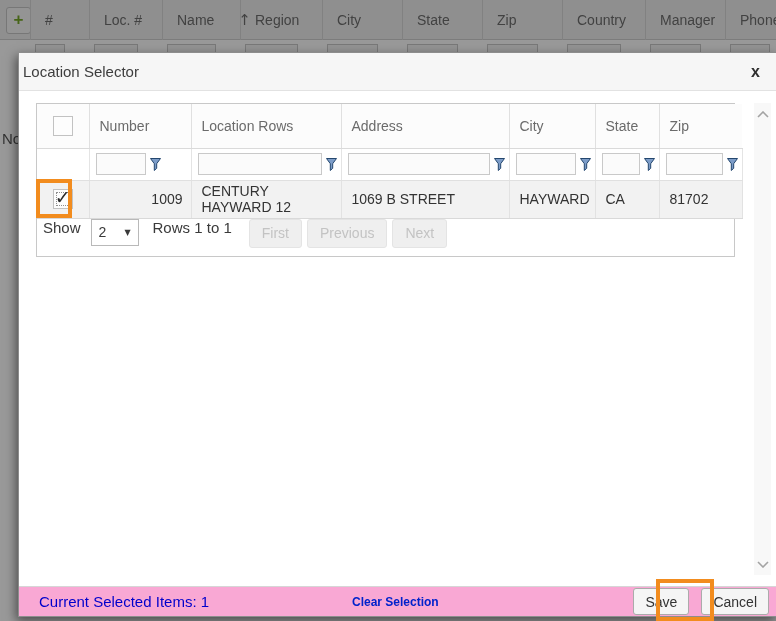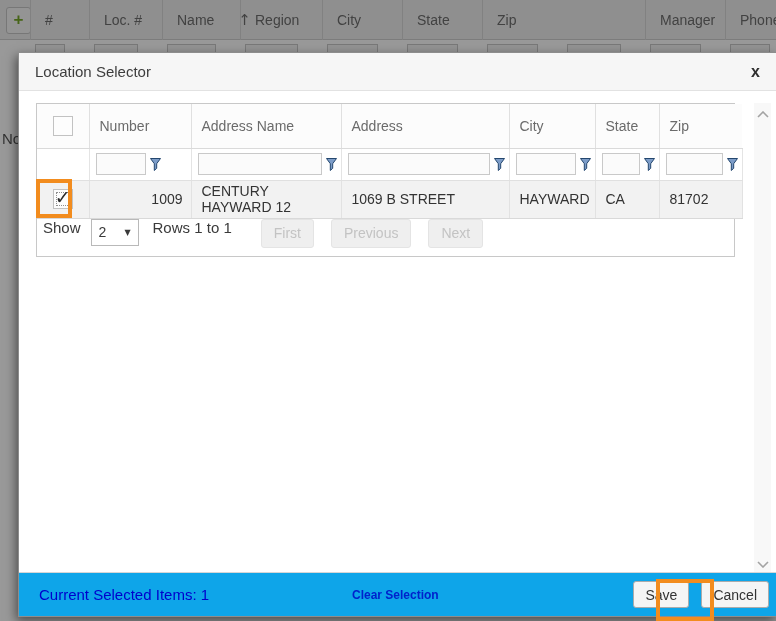--- a/index.html
+++ b/index.html
@@ -14,21 +14,21 @@
   .bg-add .plus { color:#76A828; font-weight:700; font-size:17px; line-height:24px; }
   .bg-col { position:absolute; top:0; height:40px; display:flex; align-items:center; padding-left:14px; border-left:1px solid #d8d8d8; color:#6e6e6e; font-size:14px; white-space:nowrap; }
   .bg-sort { margin-left:24px; font-size:15px; color:#6e6e6e; font-family:"DejaVu Sans", sans-serif; }
   .bg-fin { position:absolute; top:44px; height:18px; background:#f6f6f6; border:1px solid #c9c9c9; }
   .bg-no { position:absolute; left:2px; top:130px; font-size:15px; color:#555; }
 
   .overlay { position:absolute; inset:0; background:rgba(0,0,0,0.40); z-index:10; }
 
   
   .modal { position:absolute; left:18px; top:52px; width:759px; height:565px; background:#fff; border:1px solid #8d8d8d; box-shadow:-2px 4px 10px rgba(0,0,0,0.5); z-index:20; }
-  .modal-title { height:38px; background:#f6f6f6; border-bottom:1px solid #e2e2e2; display:flex; align-items:center; padding:0 16px 0 16px; }
+  .modal-title { height:38px; background:#f6f6f6; border-bottom:1px solid #e2e2e2; display:flex; align-items:center; padding:0 16px 0 4px; }
   .modal-title .t { font-size:15px; color:#3d3d3d; }
   .modal-close { margin-left:auto; font-weight:700; font-size:16px; color:#2f2f2f; cursor:pointer; line-height:1; }
 
   .grid { position:absolute; left:17px; top:50px; width:699px; border:1px solid #c8c8c8; background:#4c1d95; }
   table { width:100%; border-collapse:collapse; table-layout:fixed; }
   thead th { height:44px; background:#fcfcfc; border-bottom:1px solid #dadada; border-right:1px solid #e0e0e0; font-weight:400; font-size:14px; color:#6b6b6b; text-align:left; padding-left:10px; }
   thead th:last-child, td:last-child { border-right:none; }
   th.c-cb { text-align:center; padding-left:0; }
   .cb { display:inline-block; width:20px; height:20px; border:1px solid #c2c2c2; background:#fdfdfd; vertical-align:middle; position:relative; }
   .filter-row td { height:32px; background:#fff; border-right:1px solid #e4e4e4; border-bottom:1px solid #e0e0e0; padding:0 4px 0 6px; }
@@ -40,27 +40,27 @@
   .data-row td { height:38px; background:#f2f2f2; border-right:1px solid #e2e2e2; border-bottom:1px solid #d9d9d9; font-size:14px; color:#333; padding:0 8px 0 10px; }
   td.c-cb { text-align:center; padding:0; }
   td.num { text-align:right; }
   .cb.checked { outline:1px dotted #8f8f8f; outline-offset:-4px; }
   .chk { position:absolute; left:1px; top:-4px; font-family:"DejaVu Sans", sans-serif; font-size:19px; font-weight:700; color:#2b2b2b; }
 
   .pager { height:37px; display:flex; align-items:flex-start; padding-left:6px; font-size:15px; color:#3a3a3a; background:#fff; }
   .pagesize { width:48px; height:27px; border:1px solid #b9b9b9; background:#fff; display:flex; align-items:center; justify-content:space-between; padding:0 7px; margin:0 10px; font-size:14px; cursor:pointer; }
   .caret { font-size:8px; color:#3a3a3a; font-family:"DejaVu Sans", sans-serif; }
   .rows-lbl { margin:0 12px 0 4px; }
-  .pg-btn { height:29px; border:1px solid #e4e4e4; background:#efefef; color:#c3c3c3; font-size:14px; border-radius:3px; margin-left:17px; padding:0 12px; font-family:inherit; }
+  .pg-btn { height:29px; border:1px solid #e4e4e4; background:#efefef; color:#c3c3c3; font-size:14px; border-radius:3px; margin-left:5px; padding:0 12px; font-family:inherit; }
 
   .vscroll { position:absolute; right:5px; top:50px; width:17px; height:472px; background:#f8f8f8; }
   .sb-up, .sb-down { position:absolute; left:2px; width:13px; height:14px; display:flex; align-items:center; justify-content:center; }
   .sb-up { top:4px; } .sb-down { bottom:4px; }
 
-  .modal-footer { position:absolute; left:0; right:0; bottom:0; height:44px; background:#0ea5e9; border-top:1px solid #d6d6d6; display:flex; align-items:center; padding:0 7px 0 20px; }
+  .modal-footer { position:absolute; left:0; right:0; bottom:0; height:30px; background:#f9a8d4; border-top:1px solid #d6d6d6; display:flex; align-items:center; padding:0 7px 0 20px; }
   .sel-text { color:#0000CC; font-size:15px; }
   .clear-link { position:absolute; left:333px; color:#0022CC; font-size:12px; font-weight:700; cursor:pointer; }
   .btn { height:27px; background:#f5f5f5; border:1px solid #ababab; border-radius:3px; font-size:14px; color:#333; padding:0 11px; font-family:inherit; cursor:pointer; }
   .save-btn { margin-left:auto; }
   .cancel-btn { margin-left:12px; }
 
   
   .ann { position:absolute; border:4px solid #F28C1E; z-index:60; pointer-events:none; }
   .ann-checkbox { left:36px; top:179px; width:36px; height:39px; }
   .ann-save { left:656px; top:579px; width:58px; height:42px; }
@@ -87,20 +87,23 @@
           <span>Region</span>
         </div>
       <div class="bg-col" style="left:322px;width:80px;">
           <span>City</span>
         </div>
       <div class="bg-col" style="left:402px;width:80px;">
           <span>State</span>
         </div>
       <div class="bg-col" style="left:482px;width:80px;">
           <span>Zip</span>
+        </div>
+      <div class="bg-col" style="left:562px;width:83px;">
+          <span>Country</span>
         </div>
       <div class="bg-col" style="left:645px;width:80px;">
           <span>Manager</span>
         </div>
       <div class="bg-col" style="left:725px;width:51px;">
           <span>Phone</span>
         </div>
     </div>
     <div class="bg-fin" style="left:35px;width:30px;"></div>
     <div class="bg-fin" style="left:94px;width:44px;"></div>
@@ -131,21 +134,21 @@
             <col style="width:150px">
             <col style="width:168px">
             <col style="width:86px">
             <col style="width:64px">
             <col style="width:83px">
         </colgroup>
         <thead>
           <tr>
             <th class="c-cb"><span class="cb"></span></th>
             <th>Number</th>
-            <th>Address Name</th>
+            <th>Location Rows</th>
             <th>Address</th>
             <th>City</th>
             <th>State</th>
             <th>Zip</th>
           </tr>
           <tr class="filter-row">
             <td class="c-cb"></td>
             <td>
                 <div class="fwrap">
                   <input class="filter narrow" style="">

